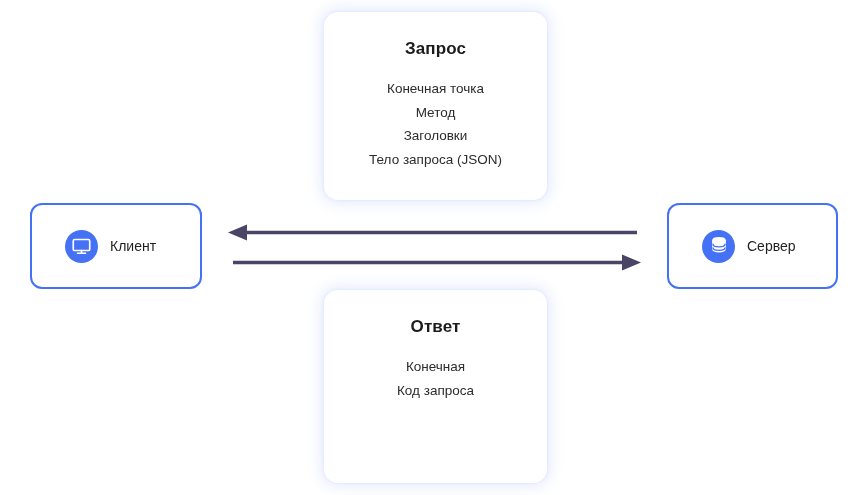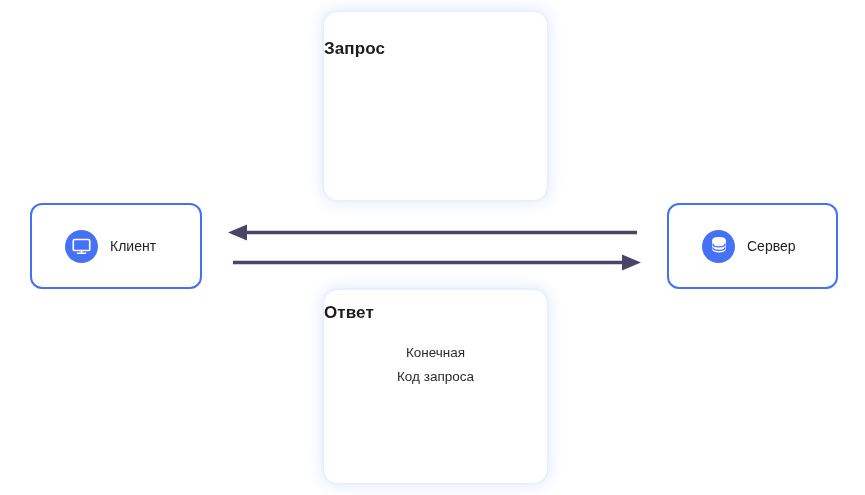--- a/index.html
+++ b/index.html
@@ -25,30 +25,31 @@
     position: absolute;
     left: 324px;
     width: 223px;
     background: #ffffff;
     border-radius: 14px;
     box-shadow: 0 0 14px 4px rgba(222, 231, 252, 0.75),
                 0 0 2px 1px rgba(228, 236, 253, 0.9);
     box-sizing: border-box;
     display: flex;
     flex-direction: column;
+    align-items: center;
   }
   #request-card {
     top: 12px;
     height: 188px;
     padding-top: 26px;
   }
   #response-card {
     top: 290px;
     height: 193px;
-    padding-top: 12px;
+    padding-top: 26px;
   }
   .card-title {
     font-size: 17px;
     font-weight: bold;
     color: #1c1c1c;
     letter-spacing: 0.1px;
     margin: 0;
     line-height: 22px;
   }
   .card-lines {
@@ -116,20 +117,26 @@
     pointer-events: none;
   }
 </style>
 </head>
 <body>
 
 <div id="diagram">
 
   <div class="info-card" id="request-card">
     <div class="card-title">Запрос</div>
+    <div class="card-lines">
+      <div class="card-line">Конечная точка</div>
+      <div class="card-line">Метод</div>
+      <div class="card-line">Заголовки</div>
+      <div class="card-line">Тело запроса (JSON)</div>
+    </div>
   </div>
 
   <div class="info-card" id="response-card">
     <div class="card-title">Ответ</div>
     <div class="card-lines">
       <div class="card-line">Конечная</div>
       <div class="card-line">Код запроса</div>
     </div>
   </div>
 

